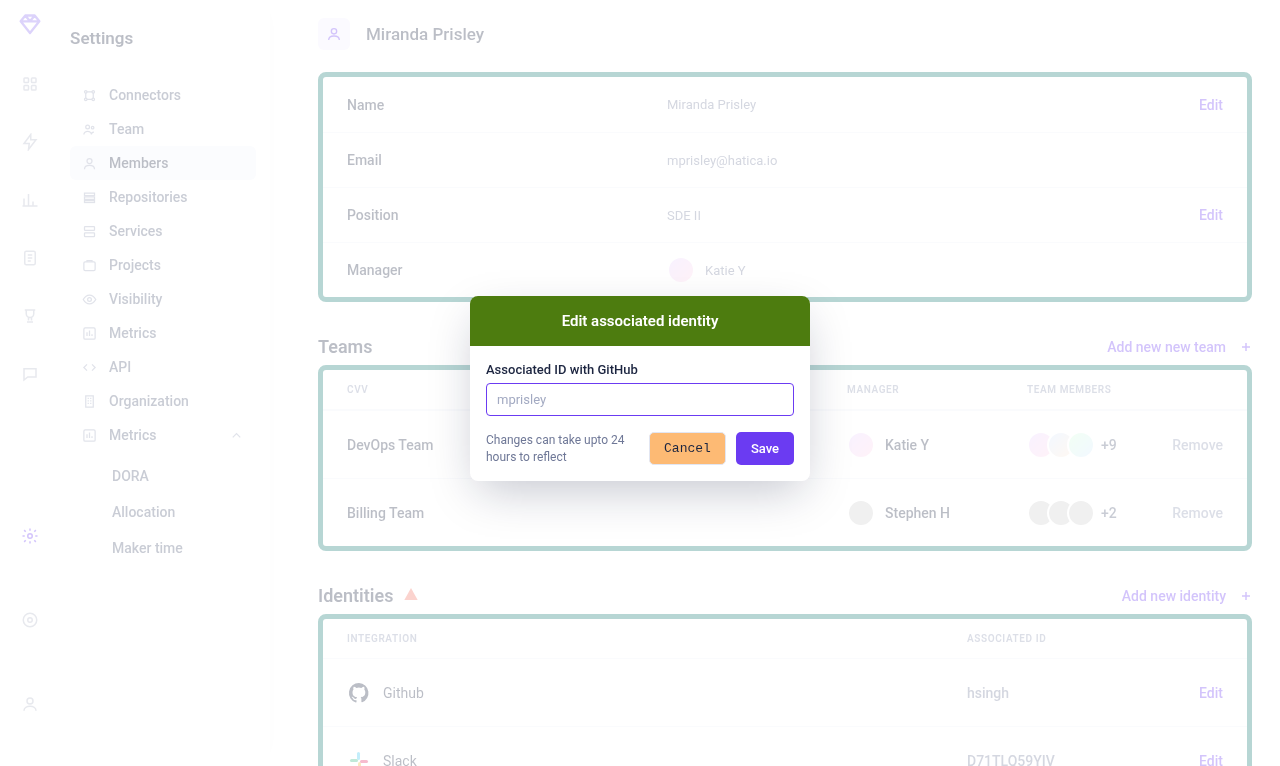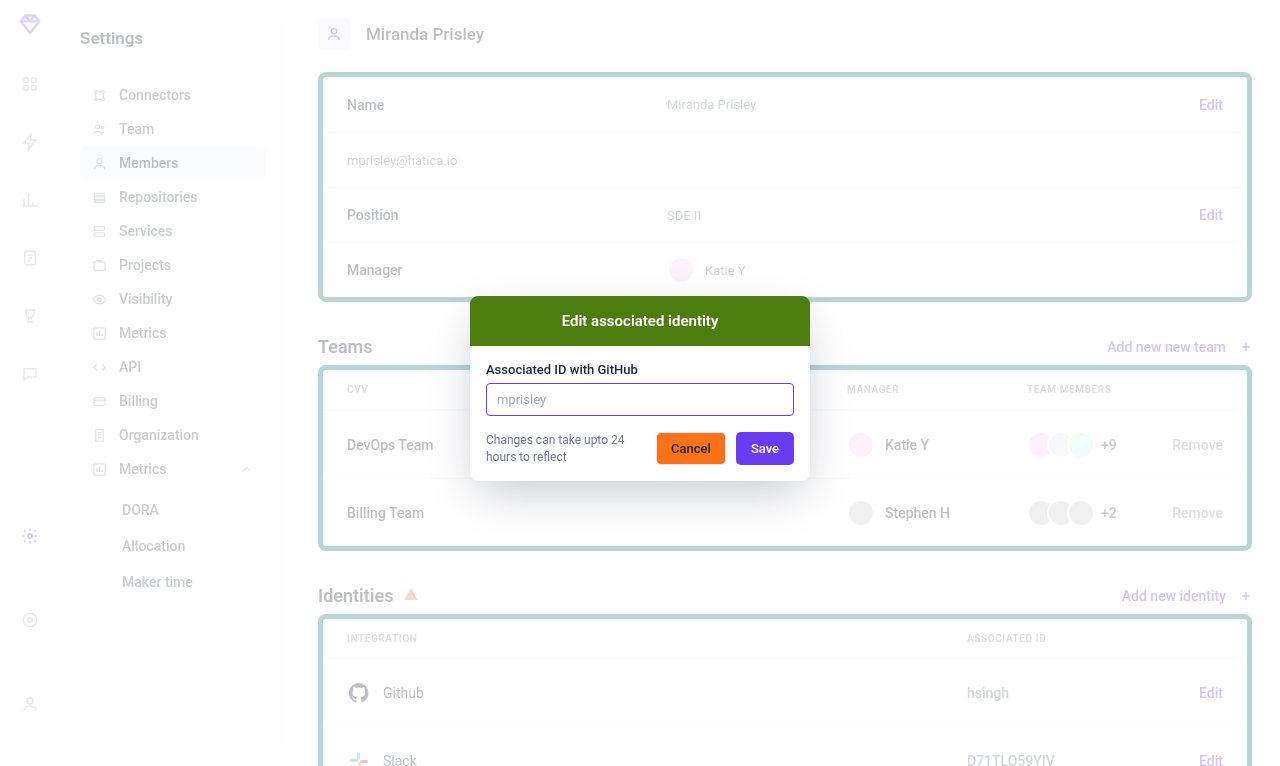--- a/index.html
+++ b/index.html
@@ -13,21 +13,21 @@
     border-right: 1px solid rgba(0,0,0,0);
   }
   .rail .logo { width: 28px; height: 28px; margin-bottom: 28px; }
   .rail-icon { width: 32px; height: 32px; display:flex; align-items:center; justify-content:center; margin-bottom: 26px; border-radius:8px; }
   .rail-icon svg { width:18px; height:18px; stroke:#b0b4c5; fill:none; stroke-width:2; }
   .rail-bottom { margin-top:auto; margin-bottom:20px; display:flex; flex-direction:column; align-items:center; gap:26px;}
   .rail-icon.active svg { stroke:#6b3bf2; }
 
   
   .sidebar {
-    position:absolute; left:60px; top:0; width:220px; height:100%; padding: 28px 14px 0 20px;
+    position:absolute; left:50px; top:0; width:220px; height:100%; padding: 28px 14px 0 20px;
     box-shadow: 6px 0 18px -12px rgba(0,0,0,0.08);
     background:#fff;
   }
   .sidebar h1 { font-size: 17px; font-weight: 600; color:#1c2540; margin-bottom: 30px; }
   .nav-item { display:flex; align-items:center; gap:12px; padding:9px 12px; border-radius:6px; font-size:14px; color:#4b5672; cursor:pointer; font-weight:500;}
   .nav-item svg { width:15px; height:15px; stroke:#9aa1b9; fill:none; stroke-width:2; flex-shrink:0;}
   .nav-item.active { background:#f1f3fb; color:#1c2540; }
   .nav-item .chev { margin-left:auto; }
   .sub-items { padding-left: 30px; margin-top:6px;}
   .sub-items .nav-sub { padding:10px 12px; font-size:14px; color:#4b5672; cursor:pointer; font-weight:500;}
@@ -96,21 +96,21 @@
   .modal-body { padding: 16px 16px 10px 16px; }
   .modal-body label { font-size:13px; color:#1c2540; font-weight:500; display:block; margin-bottom:6px;}
   .modal-body input {
     width:100%; border:1.5px solid #6b3bf2; border-radius:4px; padding:8px 10px;
     font-size:13px; color:#1c2540; outline:none;
   }
   .modal-body input::placeholder{ color:#a3aac2; }
   .modal-foot { display:flex; align-items:center; gap:10px; padding: 6px 16px 16px 16px;}
   .modal-foot .note { font-size:12px; color:#6f7897; flex:1; line-height:1.35;}
   .btn { padding:8px 14px; border-radius:5px; font-size:13px; font-weight:500; cursor:pointer; border:1px solid transparent;}
-  .btn-outline { background:#f97316; border-color:#e2e6f2; color:#1c2540;}
+  .btn-outline { background:#fdba74; border-color:#e2e6f2; color:#1c2540;font-family:Liberation Mono, monospace;}
   .btn-primary { background:#6b3bf2; color:#fff;}
 </style>
 </head>
 <body>
 
 <div class="rail">
   <div class="logo">
     <svg viewBox="0 0 24 24">
         <path d="M8 3 L4 8 L12 18 L20 8 L16 3 Z M8 3 L12 8 L16 3 M4 8 H20" stroke="#8a6bf2" stroke-width="2" fill="none" stroke-linejoin="round"></path>
       </svg>
@@ -237,27 +237,20 @@
     <span>Metrics</span>
   </div>
   <div class="nav-item">
     <svg viewBox="0 0 24 24">
         <path d="M8 7l-5 5 5 5M16 7l5 5-5 5"></path>
       </svg>
     <span>API</span>
   </div>
   <div class="nav-item">
     <svg viewBox="0 0 24 24">
-        <rect x="3" y="6" width="18" height="12" rx="2"></rect>
-        <path d="M3 10h18"></path>
-      </svg>
-    <span>Billing</span>
-  </div>
-  <div class="nav-item">
-    <svg viewBox="0 0 24 24">
         <rect x="6" y="3" width="12" height="18"></rect>
         <path d="M9 7h2M13 7h2M9 11h2M13 11h2M9 15h2M13 15h2"></path>
       </svg>
     <span>Organization</span>
   </div>
   <div class="nav-item">
     <svg viewBox="0 0 24 24">
         <rect x="3" y="3" width="18" height="18" rx="2"></rect>
         <path d="M8 16V10M12 16V7M16 16v-3"></path>
       </svg>
@@ -284,20 +277,21 @@
     <div class="name">Miranda Prisley</div>
   </div>
 
   <div class="card">
     <div class="row">
       <div class="label">Name</div>
       <div class="value">Miranda Prisley</div>
       <div class="action">Edit</div>
     </div>
     <div class="row">
+      <div class="label">Email</div>
       <div class="value">mprisley@hatica.io</div>
     </div>
     <div class="row">
       <div class="label">Position</div>
       <div class="value">SDE II</div>
       <div class="action">Edit</div>
     </div>
     <div class="row">
       <div class="label">Manager</div>
       <div class="value">

